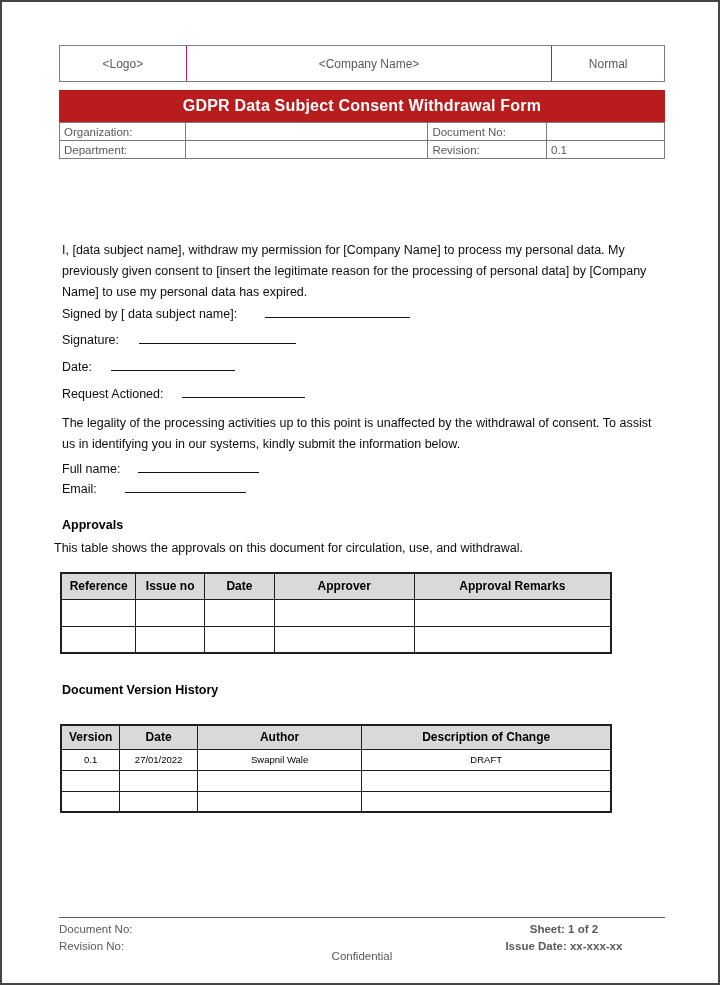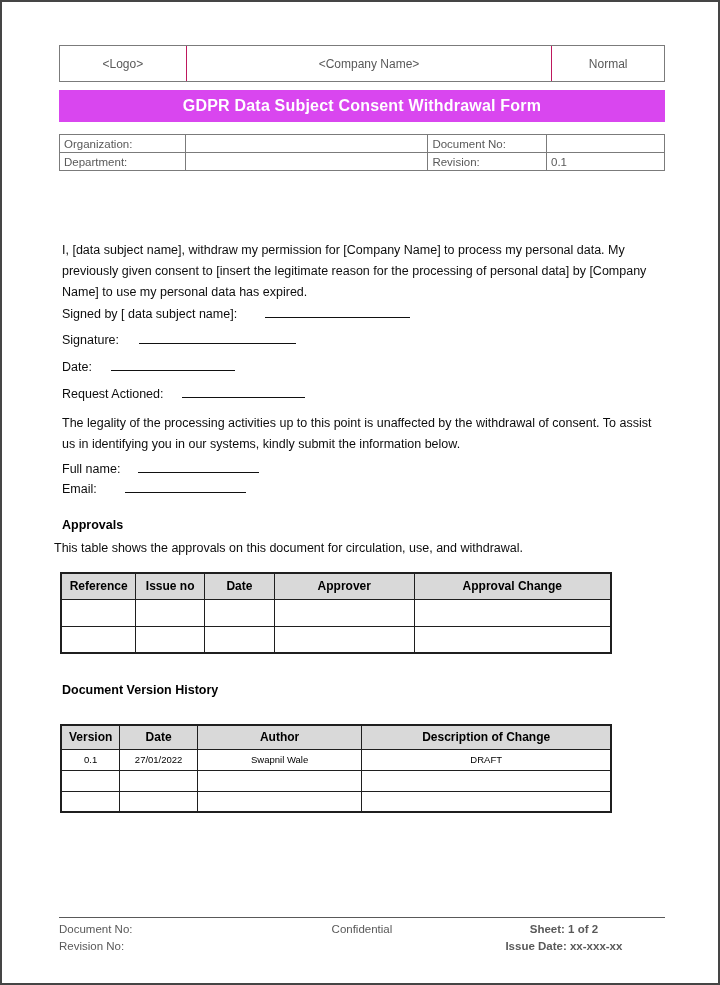--- a/index.html
+++ b/index.html
@@ -14,26 +14,26 @@
   
   .header-table { top:43px; left:57px; width:606px; height:37px; display:flex;
     border:1px solid #7b7b7b; color:#595959; font-size:12px; }
   .hcell { display:flex; align-items:center; justify-content:center; height:100%; }
   .hcell + .hcell { border-left:1px solid #be185d; }
   .hcell.logo { width:20.8%; }
   .hcell.company { width:60.55%; }
   .hcell.normal { width:18.65%; }
 
   
-  .title-bar { top:88px; left:57px; width:606px; height:32px; background:#d946ef;
+  .title-bar { top:88px; left:57px; width:606px; height:32px; background:#b91c1c;
     display:flex; align-items:center; justify-content:center; }
   .title-bar span { color:#ffffff; font-weight:bold; font-size:16px; letter-spacing:0.2px; }
 
   
-  .meta-table { top:132px; left:57px; width:606px; border-collapse:collapse;
+  .meta-table { top:120px; left:57px; width:606px; border-collapse:collapse;
     table-layout:fixed; font-size:11.5px; color:#595959; }
   .meta-table td { border:1px solid #7b7b7b; height:18px; padding:1px 4px; }
 
   
   .body-par { left:60px; width:604px; font-size:12.5px; line-height:21px; color:#0d0d0d; }
   .field { left:60px; font-size:12.5px; color:#0d0d0d; white-space:nowrap; }
   .blank { display:inline-block; height:13px; border-bottom:1.4px solid #111; vertical-align:baseline; }
 
   .heading { left:60px; font-size:12.5px; font-weight:bold; color:#000; }
   .desc { left:52px; font-size:12.5px; color:#0d0d0d; }
@@ -48,21 +48,21 @@
   .approvals-table td { height:27px; }
   .version-table { top:722px; }
   .version-table th { height:24px; }
   .version-table td { height:21px; font-size:9.5px; color:#000; }
 
   
   .footer-line { top:915px; left:57px; width:606px; height:1px; background:#595959; }
   .footer { top:919px; left:57px; width:606px; display:flex; font-size:11.5px;
     color:#595959; line-height:17px; }
   .fcol { width:33.33%; }
-  .fcol.center { text-align:center; }
+  .fcol.center { text-align:center;margin-top:27px; }
   .fcol.right { text-align:center;font-weight:bold; }
 </style>
 </head>
 <body>
 
 <div class="page">
 
   <div class="abs header-table">
     <div class="hcell logo">&lt;Logo&gt;</div>
     <div class="hcell company">&lt;Company Name&gt;</div>
@@ -136,21 +136,21 @@
         <col style="width:12.7%">
         <col style="width:25.4%">
         <col style="width:35.8%">
       </colgroup>
     <tbody>
         <tr>
       <th>Reference</th>
       <th>Issue no</th>
       <th>Date</th>
       <th>Approver</th>
-      <th>Approval Change</th>
+      <th>Approval Remarks</th>
     </tr>
     <tr>
       <td></td>
       <td></td>
       <td></td>
       <td></td>
       <td></td>
     </tr>
     <tr>
       <td></td>

